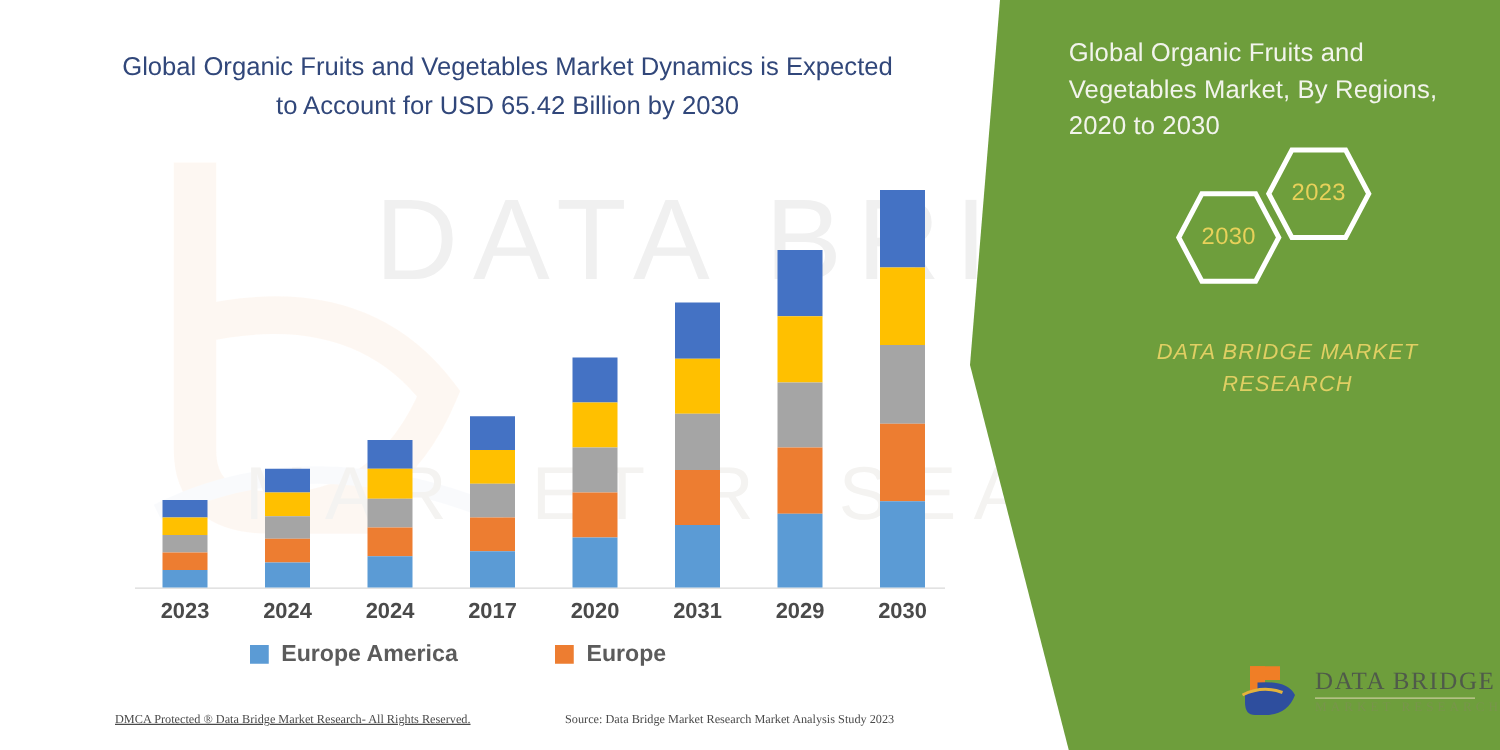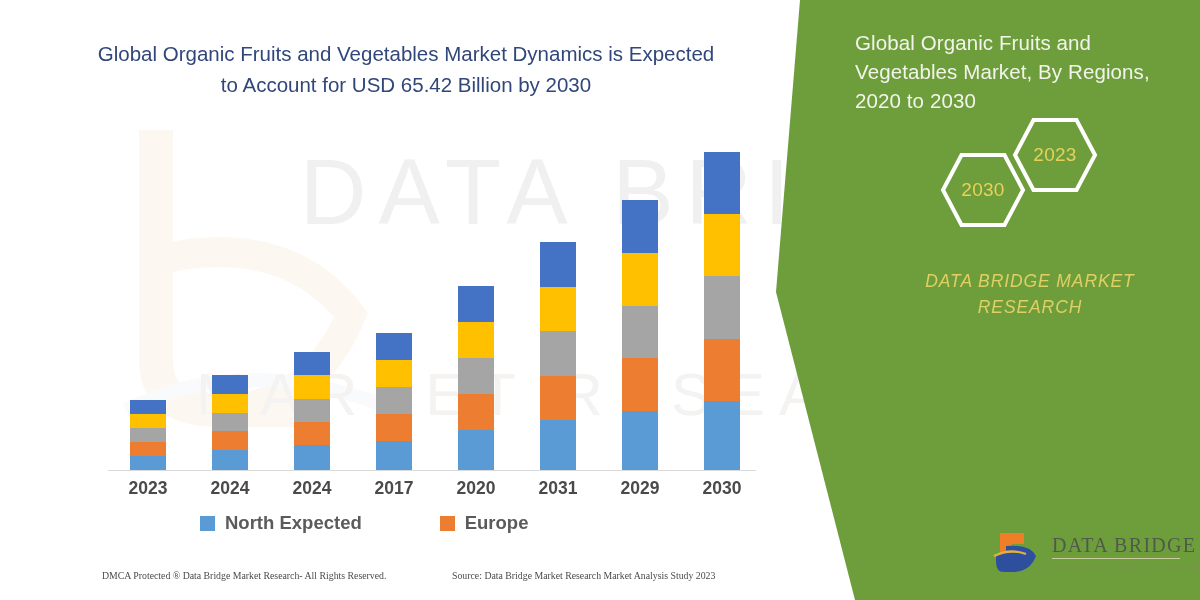--- a/index.html
+++ b/index.html
@@ -144,21 +144,21 @@
   .leg-label { font-size: 18.5px; font-weight: bold; color: #5B5B5B; }
 
   .footer { position: absolute; z-index: 2; left: 0; top: 566px; width: 780px; height: 26px; }
   .footer-txt {
     position: absolute;
     font-family: "Liberation Serif", serif;
     font-size: 9.8px;
     color: #4A4A4A;
     white-space: nowrap;
   }
-  .f-dmca { left: 102px; top: 4px; }
+  .f-dmca { left: 92px; top: 4px; text-decoration: underline; }
   .f-src  { left: 452px; top: 4px; text-align: right; }
 </style>
 </head>
 <body>
 
 <div id="root">
 
   <div class="watermark wm-b">
     <svg viewBox="0 0 330 330" width="330" height="330" aria-hidden="true">
       <path d="M60 20 L60 250 Q60 300 120 300 L200 300" fill="none" stroke="#FDF1E7" stroke-width="34"></path>
@@ -240,21 +240,21 @@
       <div class="xlab" style="left: 258px;">2017</div>
       <div class="xlab" style="left: 340px;">2020</div>
       <div class="xlab" style="left: 422px;">2031</div>
       <div class="xlab" style="left: 504px;">2029</div>
       <div class="xlab" style="left: 586px;">2030</div>
     </div>
 
   <div class="legend">
       <div class="leg-item">
         <span class="leg-swatch" style="background: rgb(91, 155, 213);"></span>
-        <span class="leg-label">North Expected</span>
+        <span class="leg-label">Europe America</span>
       </div>
       <div class="leg-item">
         <span class="leg-swatch" style="background: rgb(237, 125, 49);"></span>
         <span class="leg-label">Europe</span>
       </div>
     </div>
 
   <div class="footer">
     <div class="footer-txt f-dmca">DMCA Protected ® Data Bridge Market Research-  All Rights Reserved.</div>
     <div class="footer-txt f-src">Source:  Data Bridge Market Research  Market  Analysis Study 2023</div>

